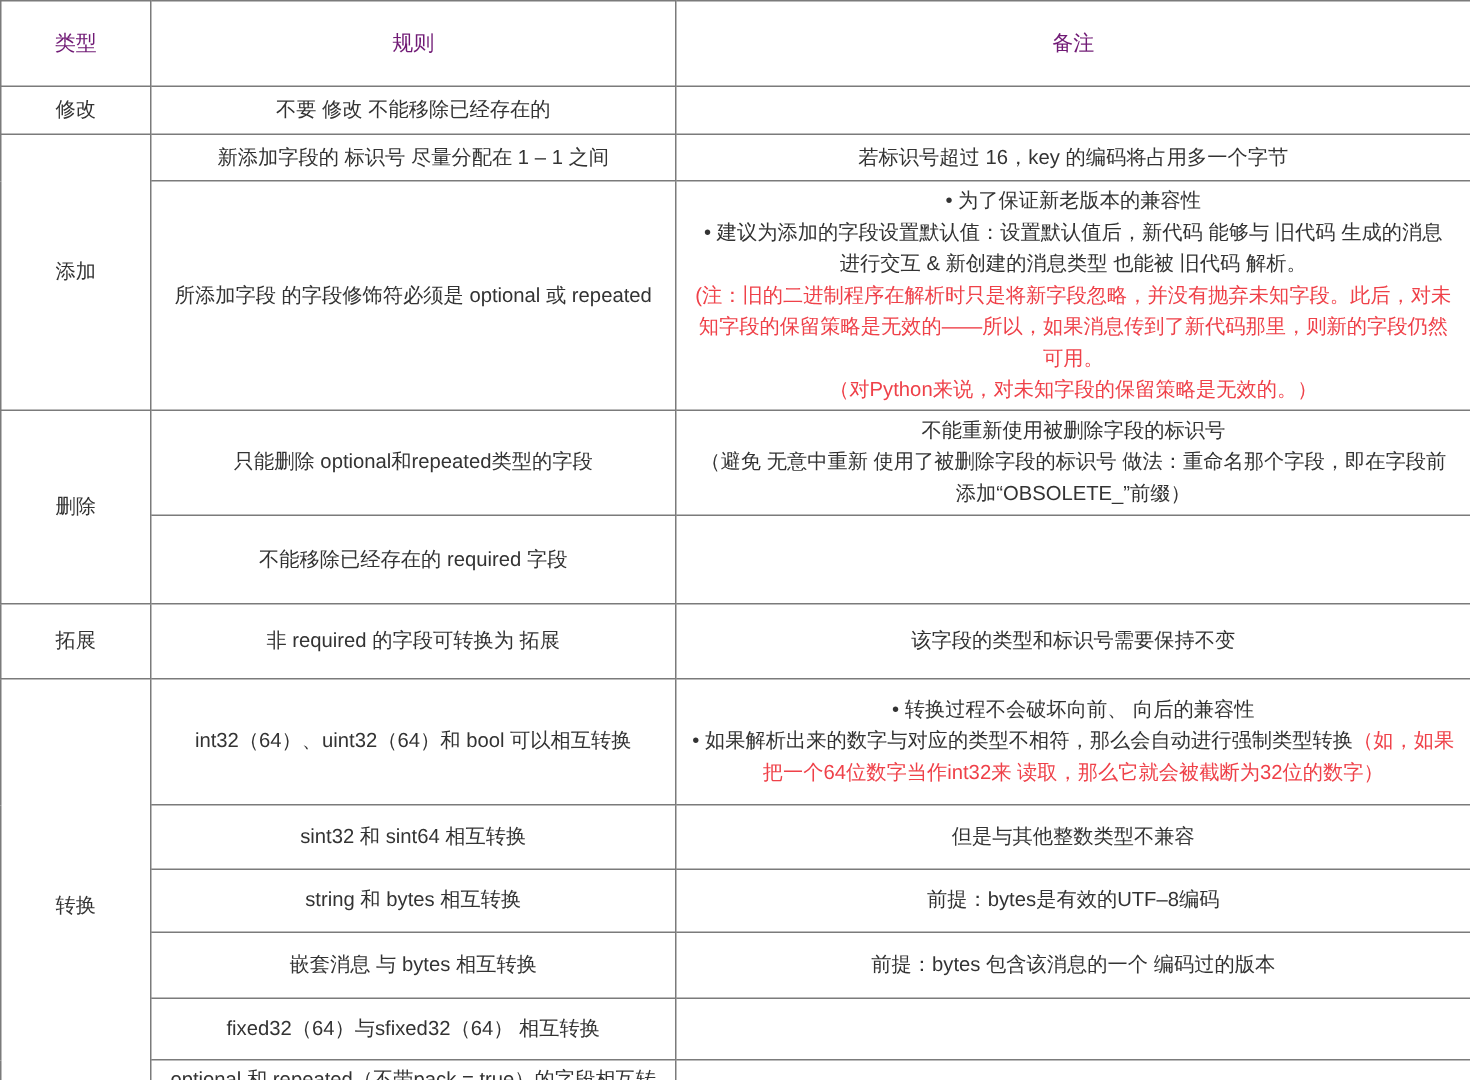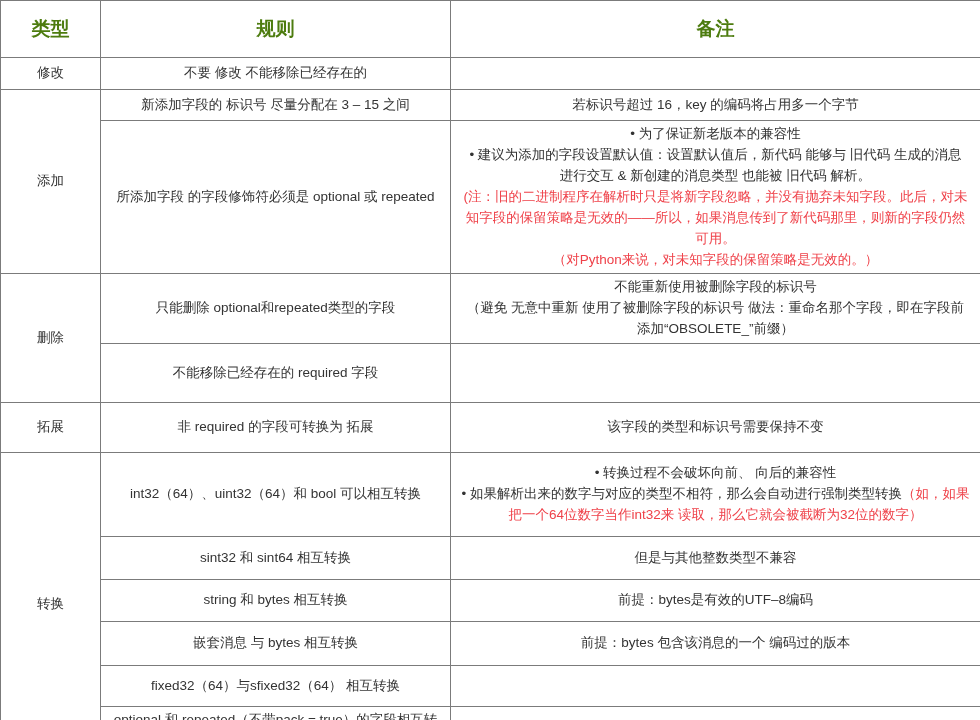--- a/index.html
+++ b/index.html
@@ -21,21 +21,21 @@
   .rules col.c-type{width:100px;}
   .rules col.c-rule{width:350px;}
   .rules col.c-note{width:530px;}
   .rules th,.rules td{
     border:1.5px solid var(--border);
     text-align:center;vertical-align:middle;
     padding:3px 10px;
     font-size:13.5px;line-height:1.55;
     word-break:break-word;
   }
-  .rules th{font-size:19px;font-weight:bold;color:#4d7c0f;}
+  .rules th{font-size:14px;font-weight:normal;color:#701a75;}
   tr.h-header{height:57px;}
   tr.h-r1{height:32px;}
   tr.h-r2{height:31px;}
   tr.h-r3{height:132px;}
   tr.h-r4{height:58px;}
   tr.h-r5{height:59px;padding-left:32px;}
   tr.h-r6{height:50px;}
   tr.h-r7{height:84px;}
   tr.h-r8{height:43px;}
   tr.h-r9{height:42px;}
@@ -63,21 +63,21 @@
   </tr>
 
   <tr class="h-r1">
     <td>修改</td>
     <td>不要 修改 不能移除已经存在的</td>
     <td></td>
   </tr>
 
   <tr class="h-r2">
     <td rowspan="2">添加</td>
-    <td>新添加字段的 标识号 尽量分配在 3 – 15 之间</td>
+    <td>新添加字段的 标识号 尽量分配在 1 – 1 之间</td>
     <td>若标识号超过 16，key 的编码将占用多一个字节</td>
   </tr>
   <tr class="h-r3">
     <td>所添加字段 的字段修饰符必须是 optional 或 repeated</td>
     <td>
       <div class="note-block">
         <div>• 为了保证新老版本的兼容性</div>
         <div>• 建议为添加的字段设置默认值：设置默认值后，新代码 能够与 旧代码 生成的消息 进行交互 &amp; 新创建的消息类型 也能被 旧代码 解析。</div>
         <div class="red">(注：旧的二进制程序在解析时只是将新字段忽略，并没有抛弃未知字段。此后，对未知字段的保留策略是无效的——所以，如果消息传到了新代码那里，则新的字段仍然可用。</div>
         <div class="red">（对Python来说，对未知字段的保留策略是无效的。）</div>

